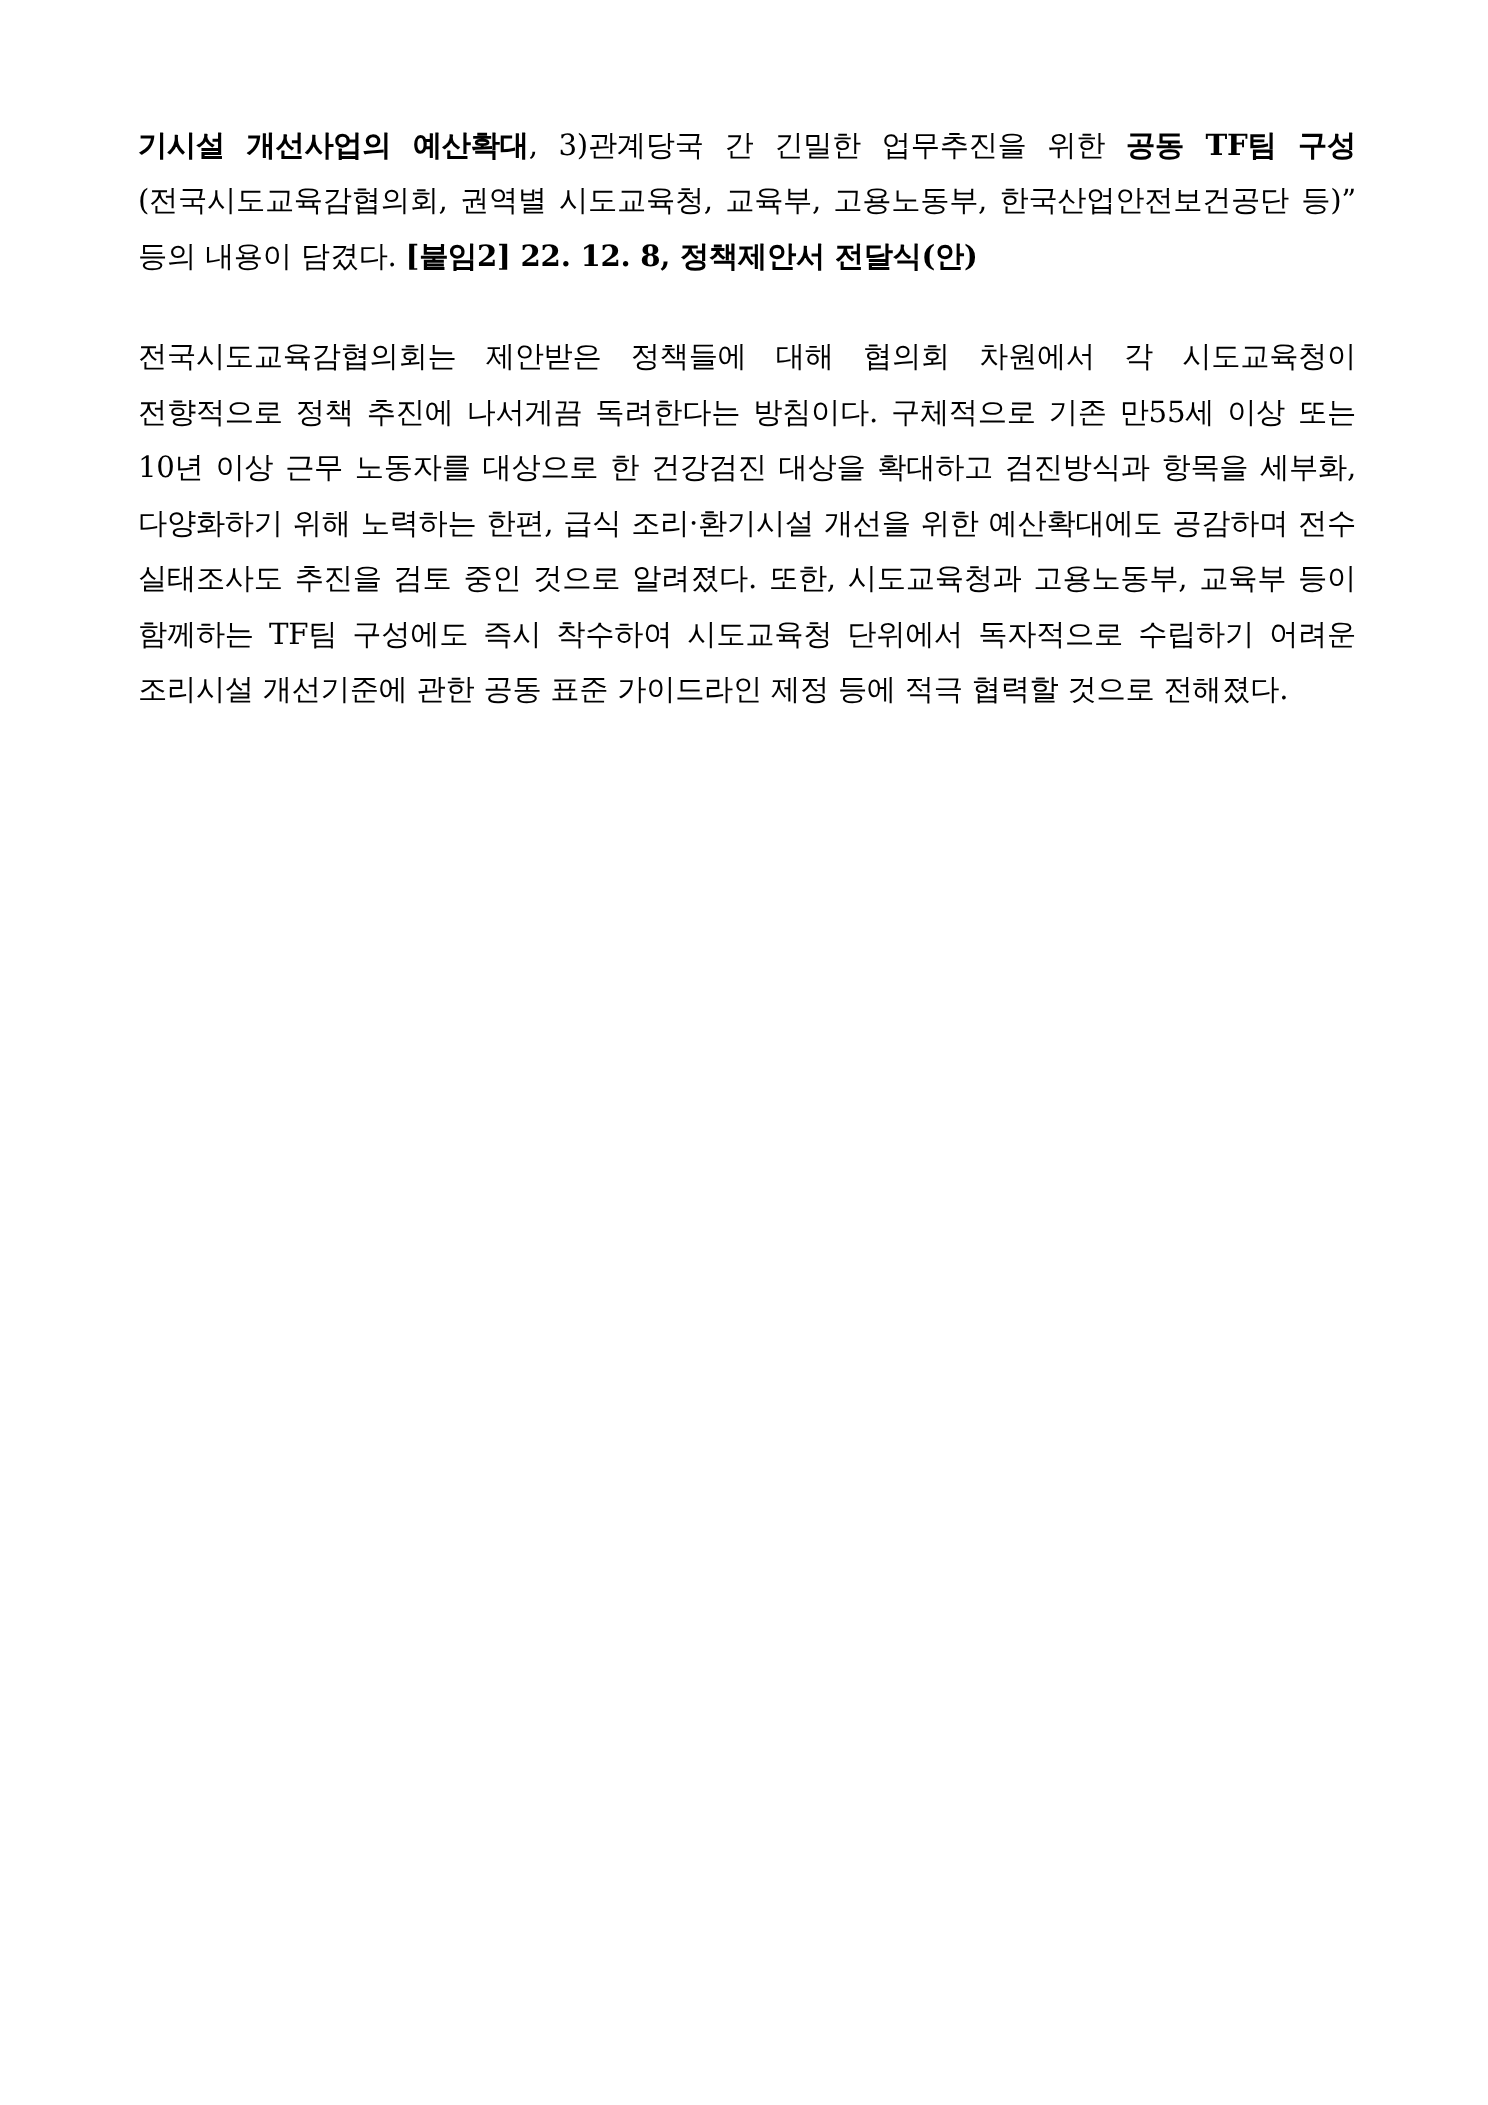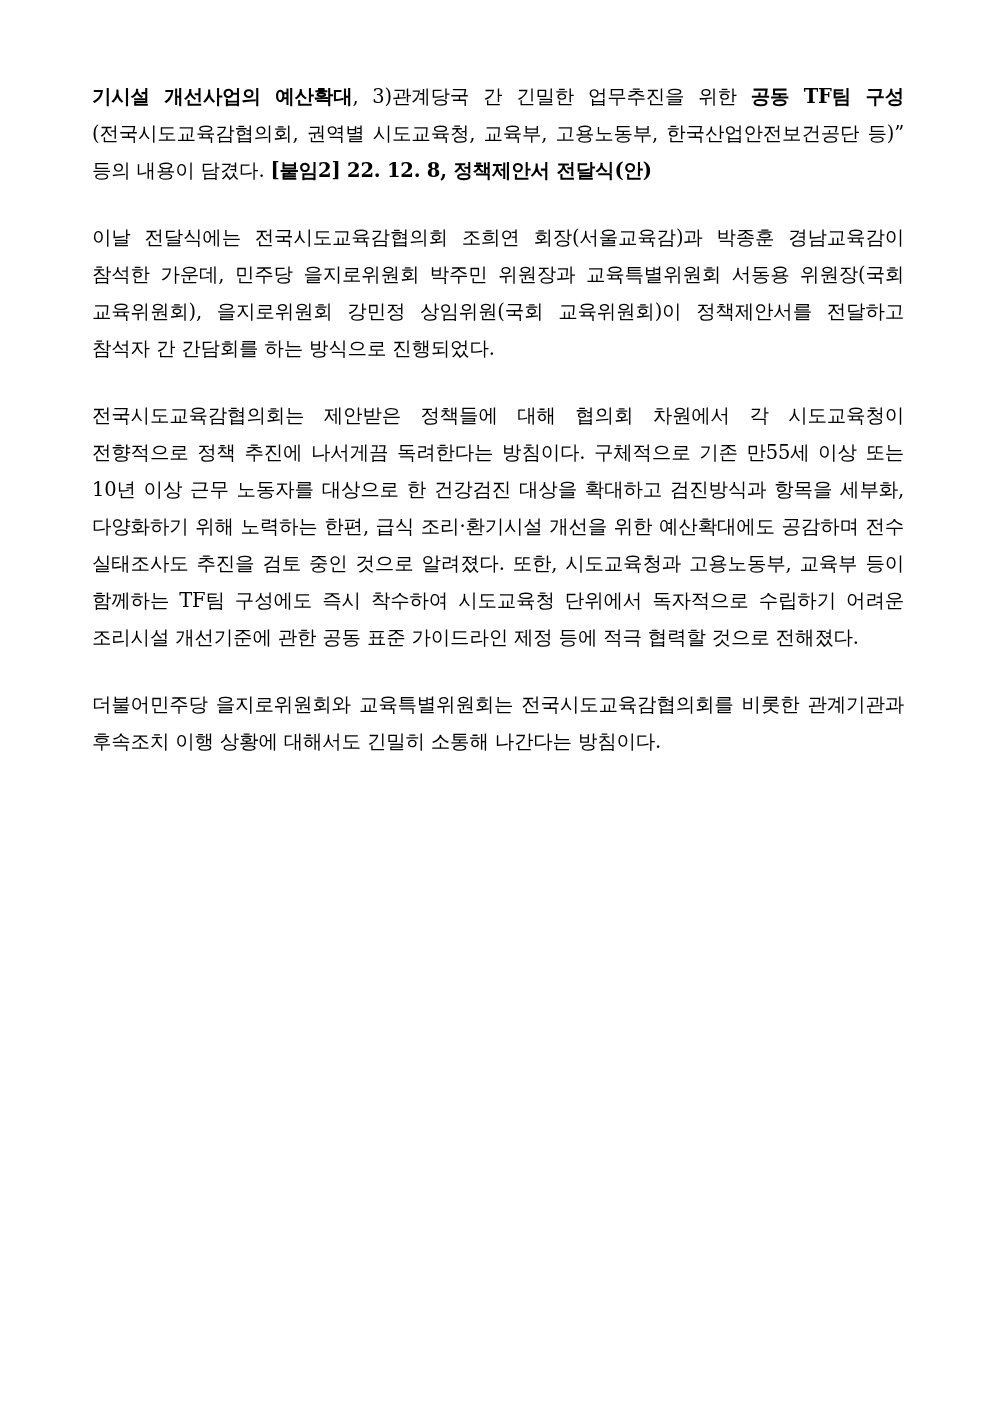--- a/index.html
+++ b/index.html
@@ -47,18 +47,16 @@
   .filler {
     height: 520px;
   }
 </style>
 </head>
 <body>
 
 <div class="page">
   <div class="doc-body" id="doc-body">
       <p class="para spaced-after"><span class="b">기시설 개선사업의 예산확대</span><span class="nb">, 3)관계당국 간 긴밀한 업무추진을 위한 </span><span class="b">공동 TF팀 구성</span><span class="nb">(전국시도교육감협의회, 권역별 시도교육청, 교육부, 고용노동부, 한국산업안전보건공단 등)” 등의 내용이 담겼다. </span><span class="b">[붙임2] 22. 12. 8, 정책제안서 전달식(안)</span></p>
-      <p class="para spaced-after"><span class="nb">이날 전달식에는 전국시도교육감협의회 조희연 회장(서울교육감)과 박종훈 경남교육감이 참석한 가운데, 민주당 을지로위원회 박주민 위원장과 교육특별위원회 서동용 위원장(국회 교육위원회), 을지로위원회 강민정 상임위원(국회 교육위원회)이 정책제안서를 전달하고 참석자 간 간담회를 하는 방식으로 진행되었다.</span></p>
       <p class="para spaced-after"><span class="nb">전국시도교육감협의회는 제안받은 정책들에 대해 협의회 차원에서 각 시도교육청이 전향적으로 정책 추진에 나서게끔 독려한다는 방침이다. 구체적으로 기존 만55세 이상 또는 10년 이상 근무 노동자를 대상으로 한 건강검진 대상을 확대하고 검진방식과 항목을 세부화, 다양화하기 위해 노력하는 한편, 급식 조리·환기시설 개선을 위한 예산확대에도 공감하며 전수 실태조사도 추진을 검토 중인 것으로 알려졌다. 또한, 시도교육청과 고용노동부, 교육부 등이 함께하는 TF팀 구성에도 즉시 착수하여 시도교육청 단위에서 독자적으로 수립하기 어려운 조리시설 개선기준에 관한 공동 표준 가이드라인 제정 등에 적극 협력할 것으로 전해졌다.</span></p>
-      <p class="para tight"><span class="nb">더불어민주당 을지로위원회와 교육특별위원회는 전국시도교육감협의회를 비롯한 관계기관과 후속조치 이행 상황에 대해서도 긴밀히 소통해 나간다는 방침이다.</span></p>
     </div>
   <div class="filler"></div>
 </div>
 
 </body></html>

